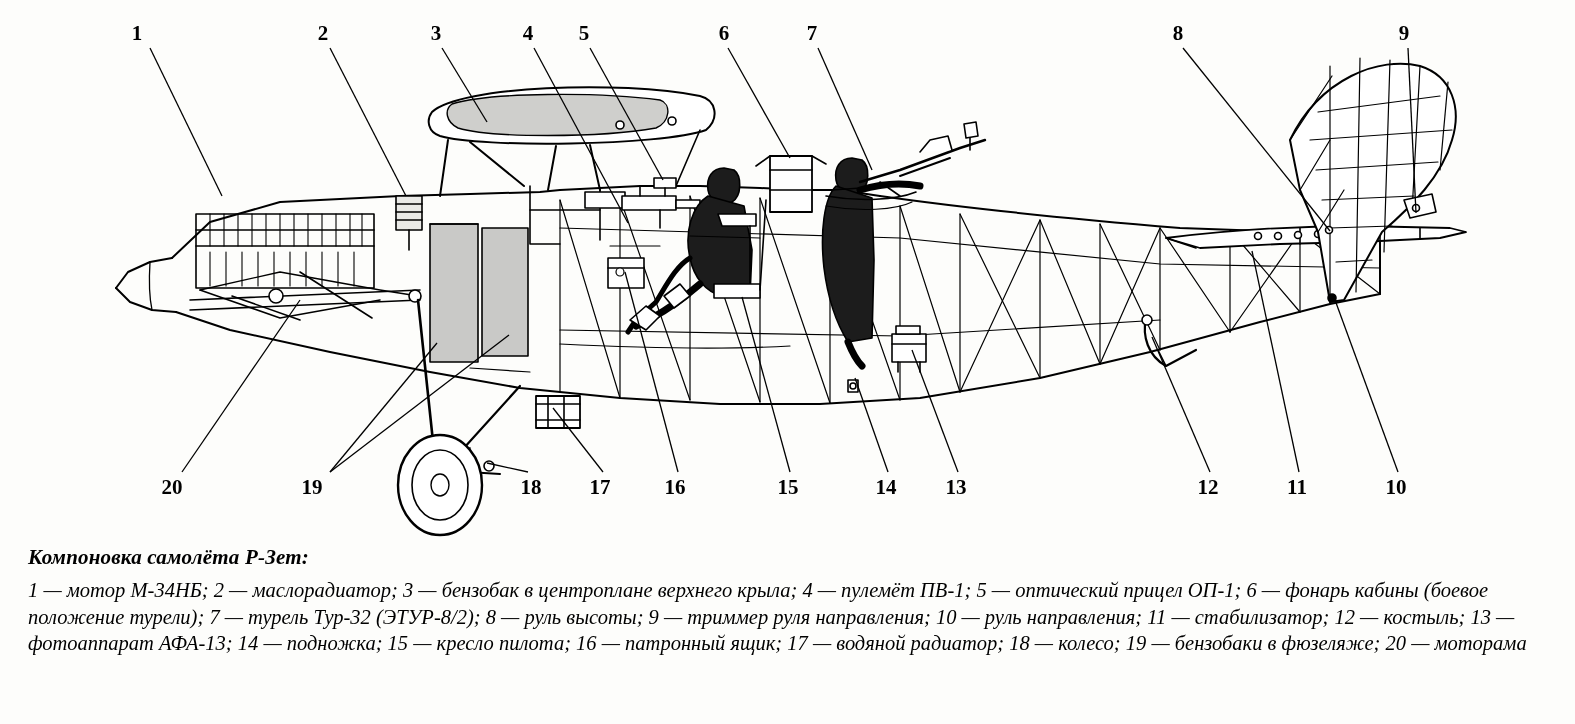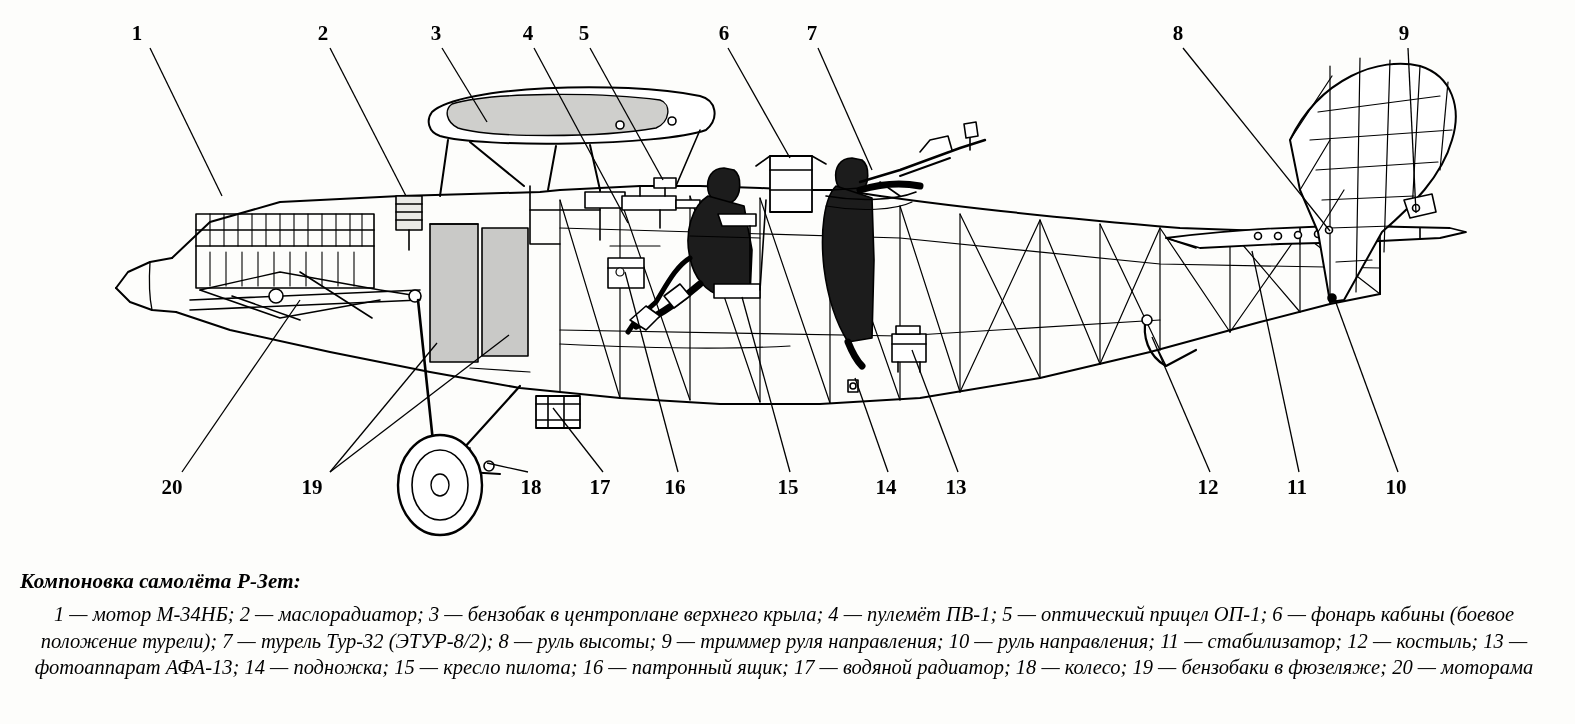--- a/index.html
+++ b/index.html
@@ -31,42 +31,41 @@
     display: block;
   }
   .callout-num {
     font-family: "Liberation Serif", serif;
     font-weight: bold;
     font-size: 21px;
     fill: #000;
   }
   #caption-block {
     position: absolute;
-    left: 20px;
+    left: 28px;
     top: 545px;
     width: 1530px;
-    margin-top: 24px;
   }
   #caption-title {
     font-family: "Liberation Serif", serif;
     font-style: italic;
     font-weight: bold;
     font-size: 21px;
     color: #000;
     margin: 0 0 7px 0;
     letter-spacing: 0.2px;
   }
   #caption-body {
     font-family: "Liberation Serif", serif;
     font-style: italic;
     font-size: 20.5px;
     line-height: 1.30;
     color: #000;
     margin: 0;
-    text-align: center;
+    text-align: left;
     width: 1528px;
   }
 </style>
 </head>
 <body>
 
 <div id="page">
 
   <div id="diagram-area">
     <svg width="1575" height="545" viewBox="0 0 1575 545" xmlns="http://www.w3.org/2000/svg">

